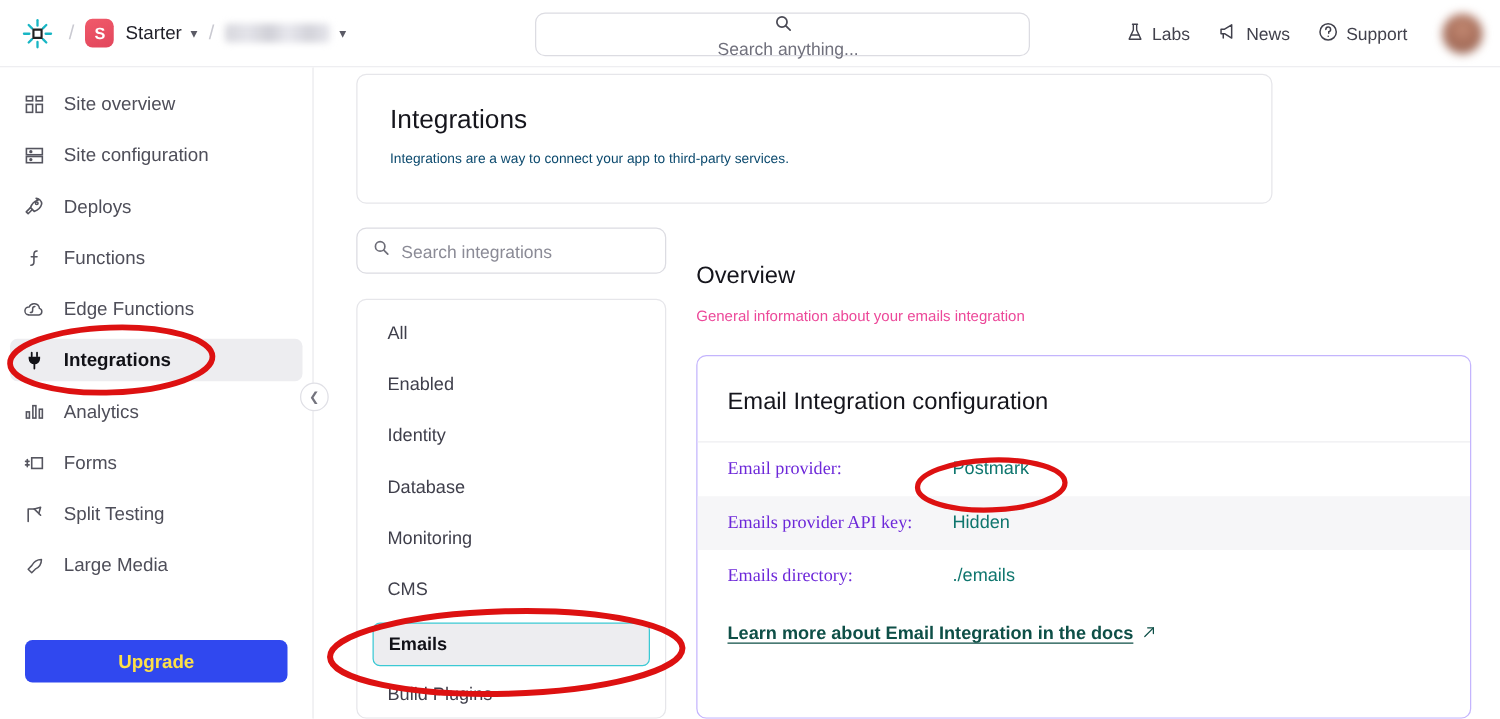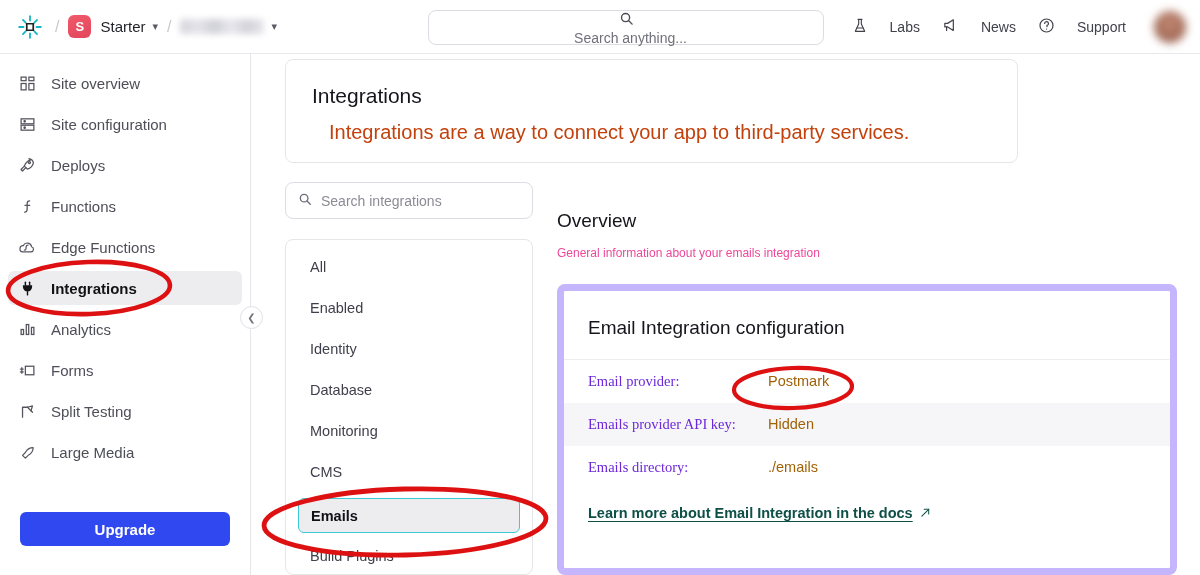--- a/index.html
+++ b/index.html
@@ -37,21 +37,21 @@
   }
   .global-search {
     position: absolute; left: 428px; top: 10px;
     width: 396px; height: 35px;
     border: 1px solid #dcdce2; border-radius: 8px;
     background: #fff;
     display: flex; align-items: center; padding: 0 12px; flex-direction: column;
   }
   .global-search .ph { font-size: 14px; color: #70707c; margin-left: 9px; }
   .topright { position: absolute; right: 14px; top: 0; height: 54px; display: flex; align-items: center; gap: 22px; }
-  .tr-item { display: flex; align-items: center; gap: 22px; font-size: 14px; color: #41414c; }
+  .tr-item { display: flex; align-items: center; gap: 6px; font-size: 14px; color: #41414c; }
   .avatar {
     width: 32px; height: 32px; border-radius: 50%;
     background: radial-gradient(circle at 50% 38%, #c58b74 0%, #a9705c 48%, #8e5c4c 100%);
     filter: blur(4px);
     margin-left: 6px;
   }
 
   
   .sidebar {
     position: absolute; left: 0; top: 54px; width: 251px; height: 521px;
@@ -62,41 +62,41 @@
   .nav-item {
     display: flex; align-items: center; gap: 14px;
     height: 34px; margin: 0 8px 7px 8px; padding-left: 9px;
     border-radius: 6px;
     font-size: 15px; color: #4e4e59;
   }
   .nav-item .ico { width: 20px; height: 20px; display:flex; align-items:center; justify-content:center; flex: 0 0 20px; }
   .nav-item.active { background: #ededf0; color: #121217; font-weight: 700; }
   .upgrade-btn {
     position: absolute; left: 20px; top: 458px; width: 210px; height: 34px;
-    background: #3048ef; color: #ffffff; border: none; border-radius: 6px;
+    background: #3048ef; color: #fde047; border: none; border-radius: 6px;
     font-size: 15px; font-weight: 700; font-family: "Liberation Sans", sans-serif;
     display: flex; align-items: center; justify-content: center;
   }
   .collapse-btn {
     position: absolute; left: 240px; top: 306px; width: 23px; height: 23px;
     border-radius: 50%; background: #fff; border: 1px solid #e0e0e6;
     display: flex; align-items: center; justify-content: center;
     color: #74747e; font-size: 10px; z-index: 5;
   }
 
   
   .main { position: absolute; left: 251px; top: 54px; width: 949px; height: 521px; background: #fff; }
 
   .header-card {
     position: absolute; left: 34px; top: 5px; width: 733px; height: 104px;
     border: 1px solid #e6e6ea; border-radius: 8px; background: #fff;
     padding: 24px 26px;
   }
   .header-card h1 { margin: 0; font-size: 21px; font-weight: 400; color: #15151c; }
-  .header-card p { margin: 13px 0 0 17px; font-size: 20px; color: #c2410c; }
+  .header-card p { margin: 13px 0 0 0; font-size: 11px; color: #0c4a6e; }
 
   .search-integrations {
     position: absolute; left: 34px; top: 128px; width: 248px; height: 37px;
     border: 1px solid #dcdce2; border-radius: 8px; background: #fff;
     display: flex; align-items: center; padding: 0 12px;
   }
   .search-integrations .ph { font-size: 14px; color: #8b8b96; margin-left: 9px; }
 
   .cat-card {
     position: absolute; left: 34px; top: 185px; width: 248px; height: 336px;
@@ -110,32 +110,32 @@
   .cat-item.selected {
     background: #ededf0; border: 1px solid #3bc9d4; color: #101017; font-weight: 700;
     height: 35px; margin-bottom: 8px;
   }
 
   .overview-title { position: absolute; left: 306px; top: 156px; font-size: 19px; color: #15151c; }
   .overview-sub { position: absolute; left: 306px; top: 192px; font-size: 12px; color: #ec4899; }
 
   .config-card {
     position: absolute; left: 306px; top: 230px; width: 620px; height: 291px;
-    border: 7px solid #c4b5fd; border-radius: 8px; background: #fff;
+    border: 1px solid #c4b5fd; border-radius: 8px; background: #fff;
     overflow: hidden;
   }
   .config-card h2 {
     margin: 0; padding: 26px 24px 20px 24px;
     font-size: 19px; font-weight: 400; color: #15151c;
     border-bottom: 1px solid #eeeef1;
   }
   .cfg-row { display: flex; font-size: 14.5px; padding: 13px 24px; }
   .cfg-row.alt { background: #f6f6f8; }
   .cfg-key { width: 180px; color: #6d28d9; font-family: Liberation Serif, serif; }
-  .cfg-val { color: #a16207; }
+  .cfg-val { color: #0f766e; }
   .docs-link {
     display: inline-flex; align-items: center; gap: 7px;
     margin: 16px 0 0 24px;
     font-size: 14.5px; font-weight: 700; color: #0e4f47;
     text-decoration: underline; text-underline-offset: 3px;
   }
 
   
   .annot { position: absolute; left: 0; top: 0; width: 1200px; height: 575px; pointer-events: none; z-index: 40; }
 </style>

